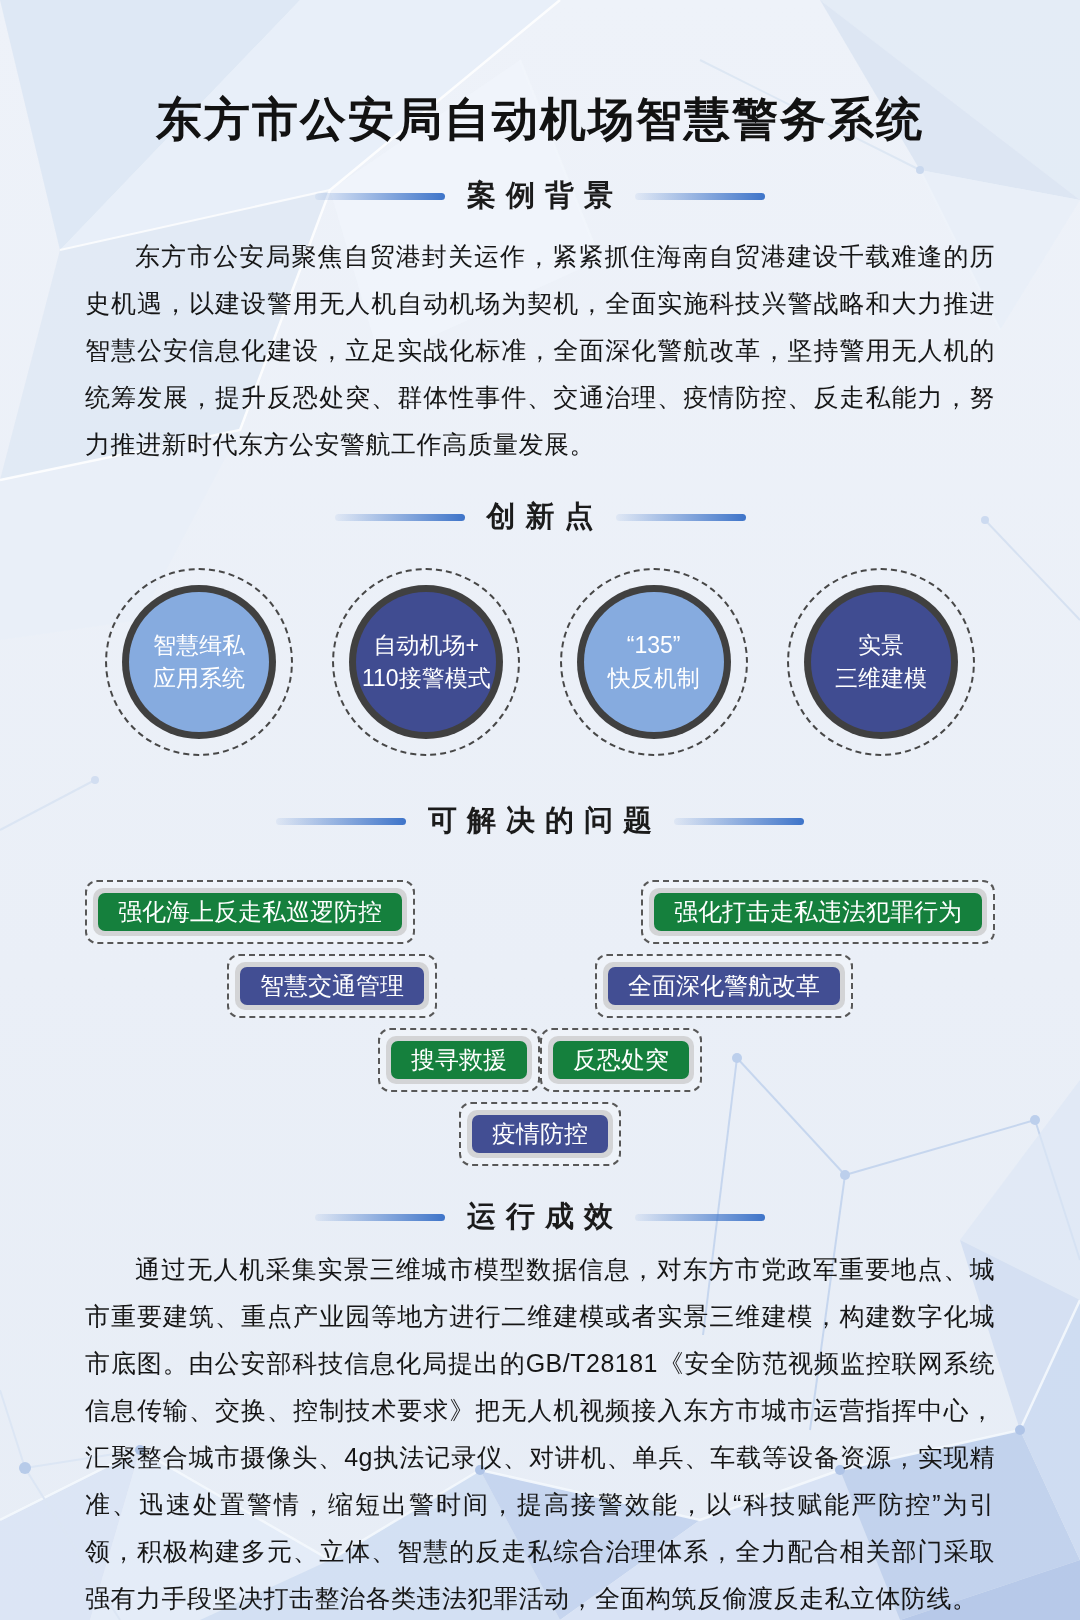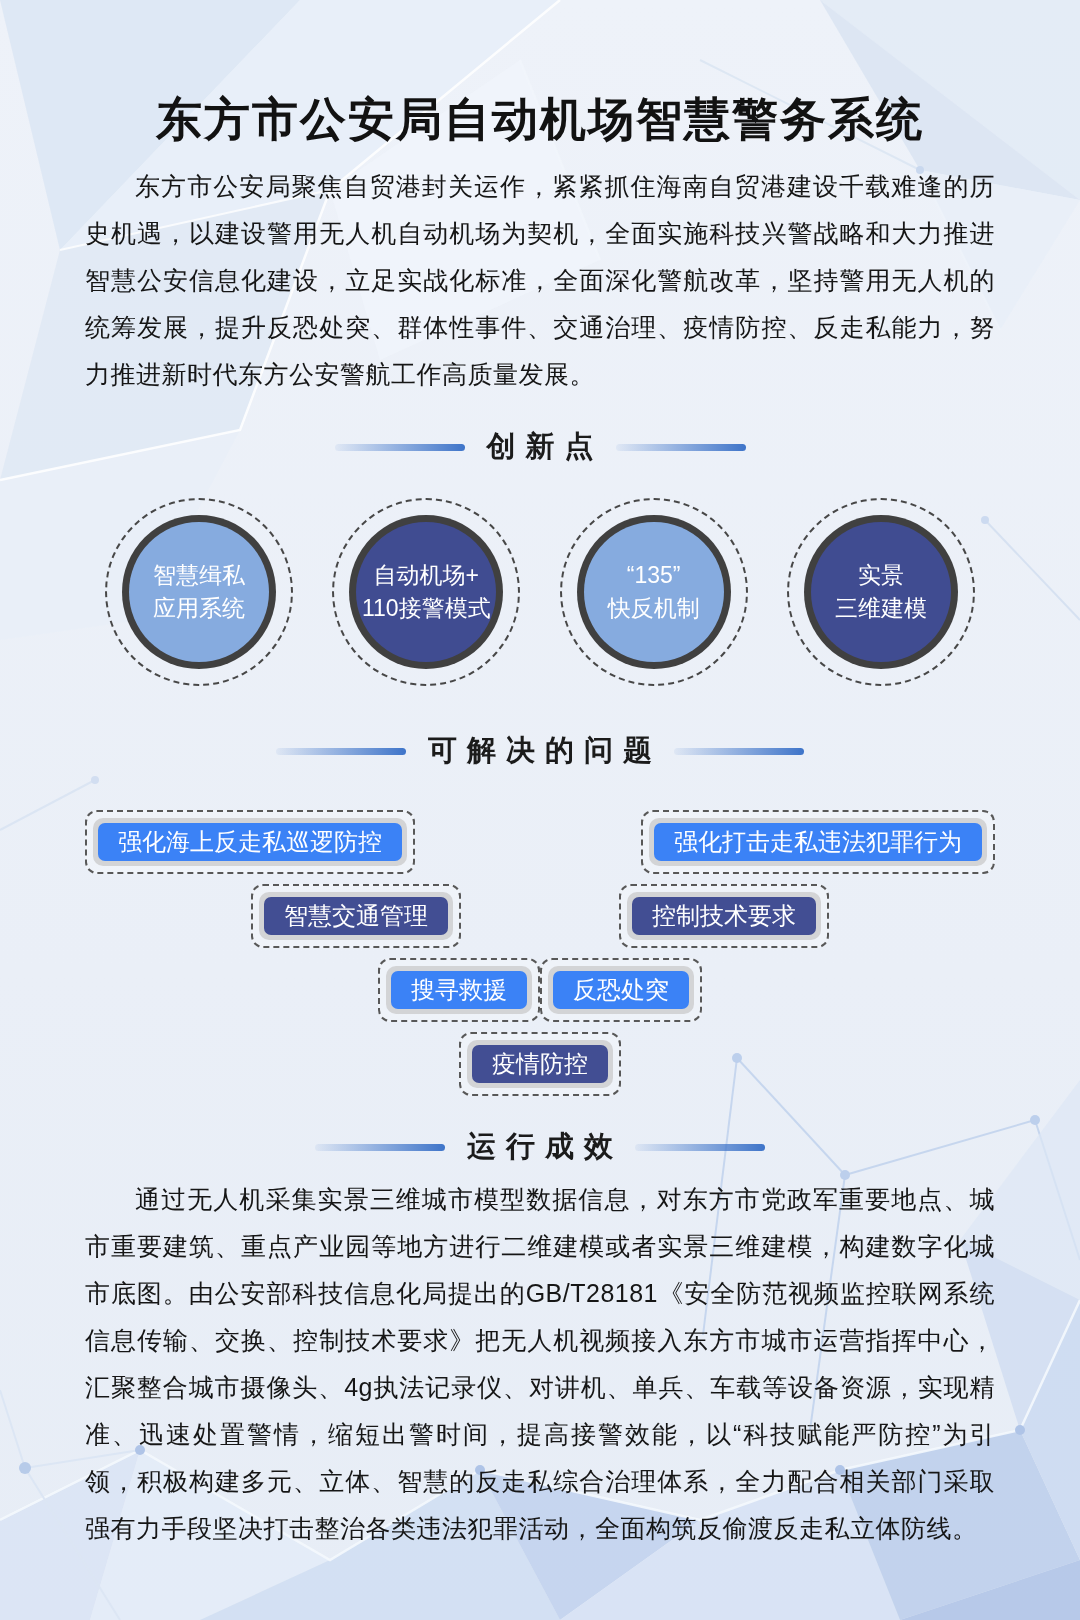--- a/index.html
+++ b/index.html
@@ -76,21 +76,21 @@
     padding:6px;background:rgba(255,255,255,0.25);
   }
   .pill-gray{
     background:#d3d4d6;border-radius:10px;padding:5px;
   }
   .pill-inner{
     border-radius:7px;padding:0 20px;height:38px;
     display:flex;align-items:center;justify-content:center;
     color:#ffffff;font-size:24px;white-space:nowrap;
   }
-  .pill-inner.light{background:#3b82f6;}
+  .pill-inner.light{background:#15803d;}
   .pill-inner.dark{background:#424e93;}
 
   .mt-res{margin-top:30px;}
   .para.p2{margin-top:8px;}
 </style>
 </head>
 <body>
 
 <svg class="bg" viewBox="0 0 1080 1620" xmlns="http://www.w3.org/2000/svg">
 
@@ -143,20 +143,25 @@
   <circle cx="140" cy="1450" r="5" fill="#afc4e7"></circle>
   <circle cx="480" cy="1470" r="5" fill="#afc4e7"></circle>
   <circle cx="840" cy="1470" r="5" fill="#afc4e7"></circle>
   <circle cx="1020" cy="1430" r="5" fill="#afc4e7"></circle>
 </svg>
 
 <div class="content">
 
   <h1 class="title">东方市公安局自动机场智慧警务系统</h1>
 
+  <div class="sec-header">
+    <span class="hline"></span>
+    <span class="htext">案例背景</span>
+    <span class="hline"></span>
+  </div>
   <p class="para">东方市公安局聚焦自贸港封关运作，紧紧抓住海南自贸港建设千载难逢的历史机遇，以建设警用无人机自动机场为契机，全面实施科技兴警战略和大力推进智慧公安信息化建设，立足实战化标准，全面深化警航改革，坚持警用无人机的统筹发展，提升反恐处突、群体性事件、交通治理、疫情防控、反走私能力，努力推进新时代东方公安警航工作高质量发展。</p>
 
   <div class="sec-header mt-innov">
     <span class="hline"></span>
     <span class="htext">创新点</span>
     <span class="hline"></span>
   </div>
 
   <div class="circles">
     <div class="circle-outer">
@@ -213,21 +218,21 @@
       </div>
     </div>
     <div class="pill-row r2">
       <div class="pill-outer">
         <div class="pill-gray">
           <div class="pill-inner dark">智慧交通管理</div>
         </div>
       </div>
       <div class="pill-outer">
         <div class="pill-gray">
-          <div class="pill-inner dark">控制技术要求</div>
+          <div class="pill-inner dark">全面深化警航改革</div>
         </div>
       </div>
     </div>
     <div class="pill-row r3">
       <div class="pill-outer">
         <div class="pill-gray">
           <div class="pill-inner light">搜寻救援</div>
         </div>
       </div>
       <div class="pill-outer">

